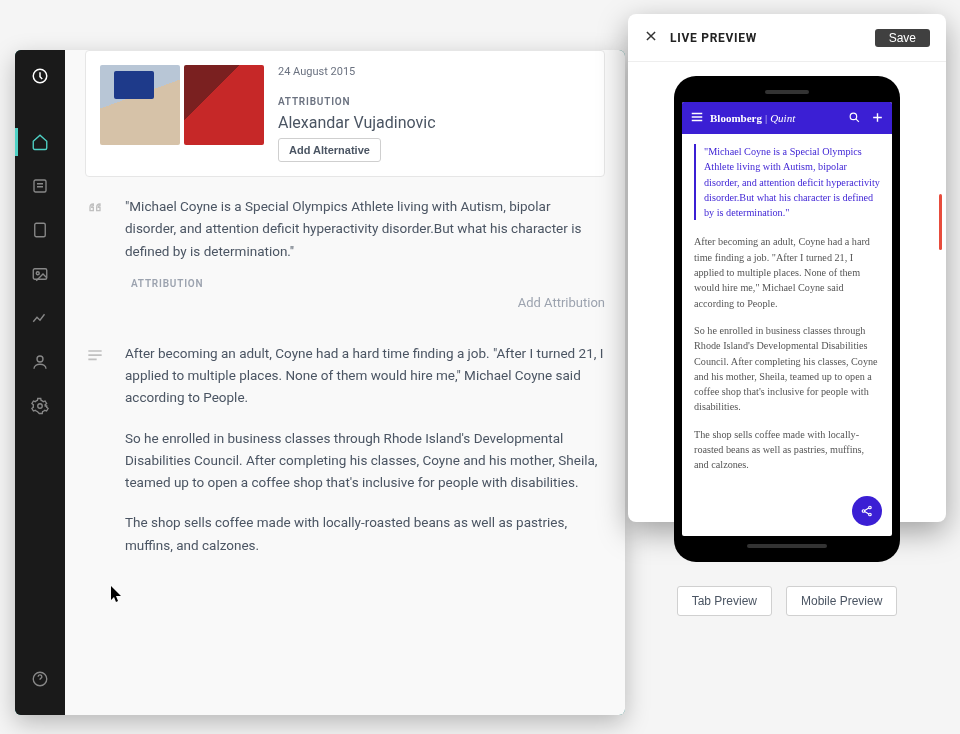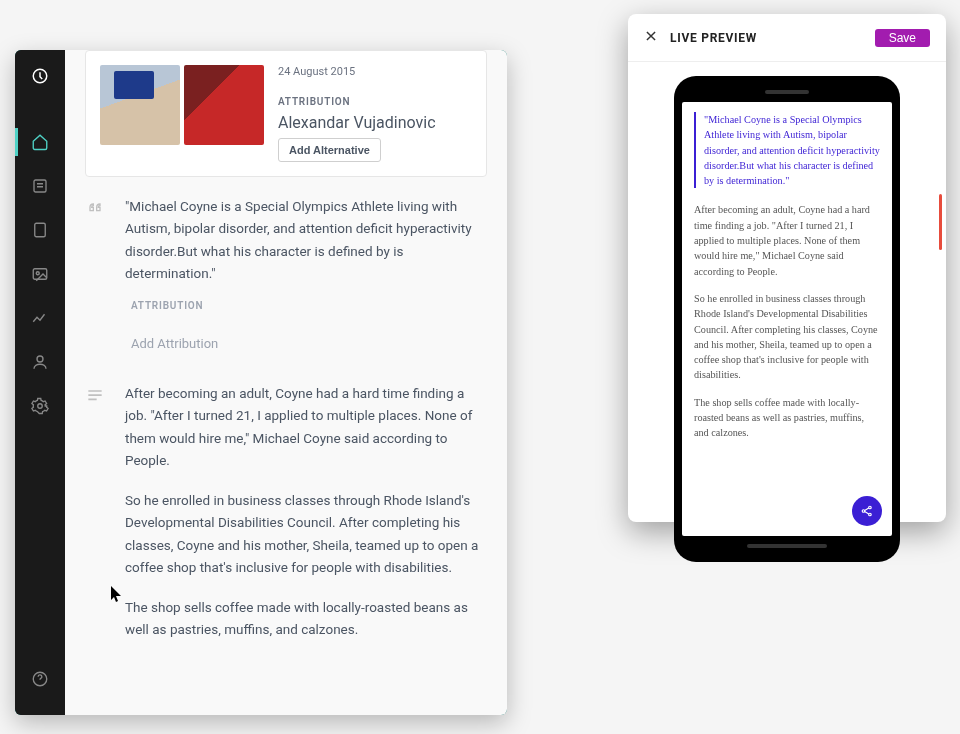--- a/index.html
+++ b/index.html
@@ -10,21 +10,21 @@
     height: 734px;
     position: relative;
     overflow: hidden;
   }
 
   
   .app-window {
     position: absolute;
     left: 15px;
     top: 50px;
-    width: 492px;
+    width: 610px;
     height: 665px;
     background: #0f766e;
     border-radius: 6px;
     box-shadow: 0 8px 24px rgba(0,0,0,0.25);
     display: flex;
     overflow: hidden;
   }
 
   .sidebar {
     width: 50px;
@@ -138,21 +138,21 @@
     color: #4b5563;
   }
   .attribution-row {
     margin-top: 14px;
     margin-left: 6px;
   }
   .attribution-label {
     font-size: 10px; letter-spacing: 0.08em; color:#9ca3af; text-transform: uppercase; font-weight:600;
   }
   .attribution-add {
-    color:#9ca3af; font-size:13px; margin-top:18px; cursor:pointer;
+    color:#9ca3af; font-size:13px; margin-top:0; cursor:pointer;text-align:right;
   }
   .para { margin-bottom: 18px; }
 
   .cursor-pointer {
     position: absolute;
     left: 110px;
     top: 585px;
     color:#000;
     pointer-events:none;
   }
@@ -180,21 +180,21 @@
   }
   .close-x { cursor:pointer; color:#333; }
   .preview-title {
     font-size: 12px;
     font-weight: 700;
     letter-spacing: 0.06em;
     color: #222;
   }
   .save-btn {
     margin-left: auto;
-    background: #a21caf;
+    background: #404040;
     color: #fff;
     border: none;
     font-size: 12px;
     padding: 2px 14px;
     border-radius: 3px;
     cursor: pointer;
   }
 
   .phone-wrap {
     flex: 1;
@@ -416,34 +416,60 @@
         </svg>
     </span>
     <span class="preview-title">LIVE PREVIEW</span>
     <button class="save-btn">Save</button>
   </div>
 
   <div class="phone-wrap">
     <div class="phone">
       <div class="phone-speaker"></div>
       <div class="phone-screen">
+        <div class="phone-topbar">
+          <span>
+            <svg width="14" height="14" viewBox="0 0 24 24" fill="none" stroke="currentColor" stroke-width="2.2">
+                <path d="M3 6h18M3 12h18M3 18h18"></path>
+              </svg>
+          </span>
+          <span class="brand">
+            <span class="b1">Bloomberg</span><span class="sep">|</span><span class="b2">Quint</span>
+          </span>
+          <span class="spacer"></span>
+          <span>
+            <svg width="13" height="13" viewBox="0 0 24 24" fill="none" stroke="currentColor" stroke-width="2.2">
+                <circle cx="10" cy="10" r="6"></circle>
+                <path d="M20 20l-5-5"></path>
+              </svg>
+          </span>
+          <span style="margin-left:4px">
+            <svg width="13" height="13" viewBox="0 0 24 24" fill="none" stroke="currentColor" stroke-width="2.6">
+                <path d="M12 4v16M4 12h16"></path>
+              </svg>
+          </span>
+        </div>
         <div class="phone-body">
           <div class="phone-quote">"Michael Coyne is a Special Olympics Athlete living with Autism, bipolar disorder, and attention deficit hyperactivity disorder.But what his character is defined by is determination."</div>
           <div class="phone-para">After becoming an adult, Coyne had a hard time finding a job. "After I turned 21, I applied to multiple places. None of them would hire me," Michael Coyne said according to People.</div>
           <div class="phone-para">So he enrolled in business classes through Rhode Island's Developmental Disabilities Council. After completing his classes, Coyne and his mother, Sheila, teamed up to open a coffee shop that's inclusive for people with disabilities.</div>
           <div class="phone-para">The shop sells coffee made with locally-roasted beans as well as pastries, muffins, and calzones.</div>
           <div class="fab">
             <svg width="14" height="14" viewBox="0 0 24 24" fill="none" stroke="currentColor" stroke-width="2">
                 <circle cx="6" cy="12" r="2.2"></circle>
                 <circle cx="17" cy="6" r="2.2"></circle>
                 <circle cx="17" cy="18" r="2.2"></circle>
                 <path d="M8 11l7-4M8 13l7 4"></path>
               </svg>
           </div>
         </div>
       </div>
       <div class="phone-home"></div>
     </div>
   </div>
 
+  <div class="preview-tabs">
+    <button class="tab-btn">Tab Preview</button>
+    <button class="tab-btn">Mobile Preview</button>
+  </div>
 
   <div class="scroll-hint"></div>
 </div>
 
 </body></html>

